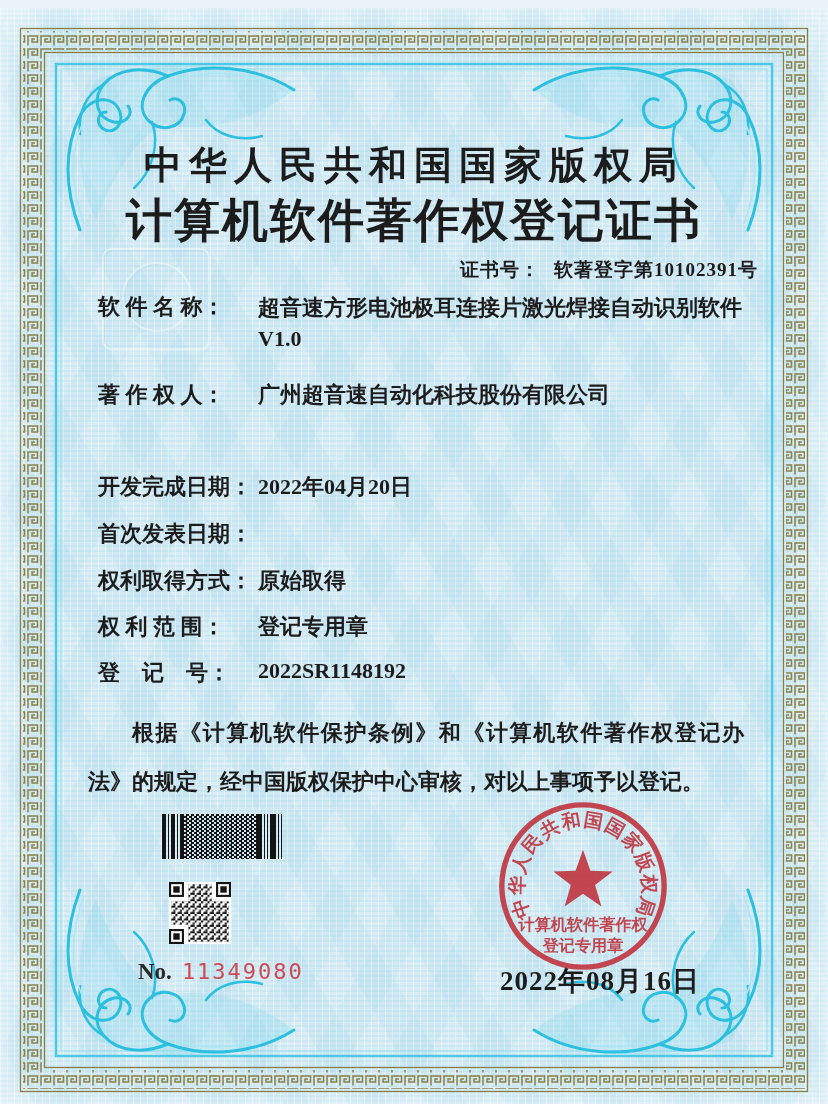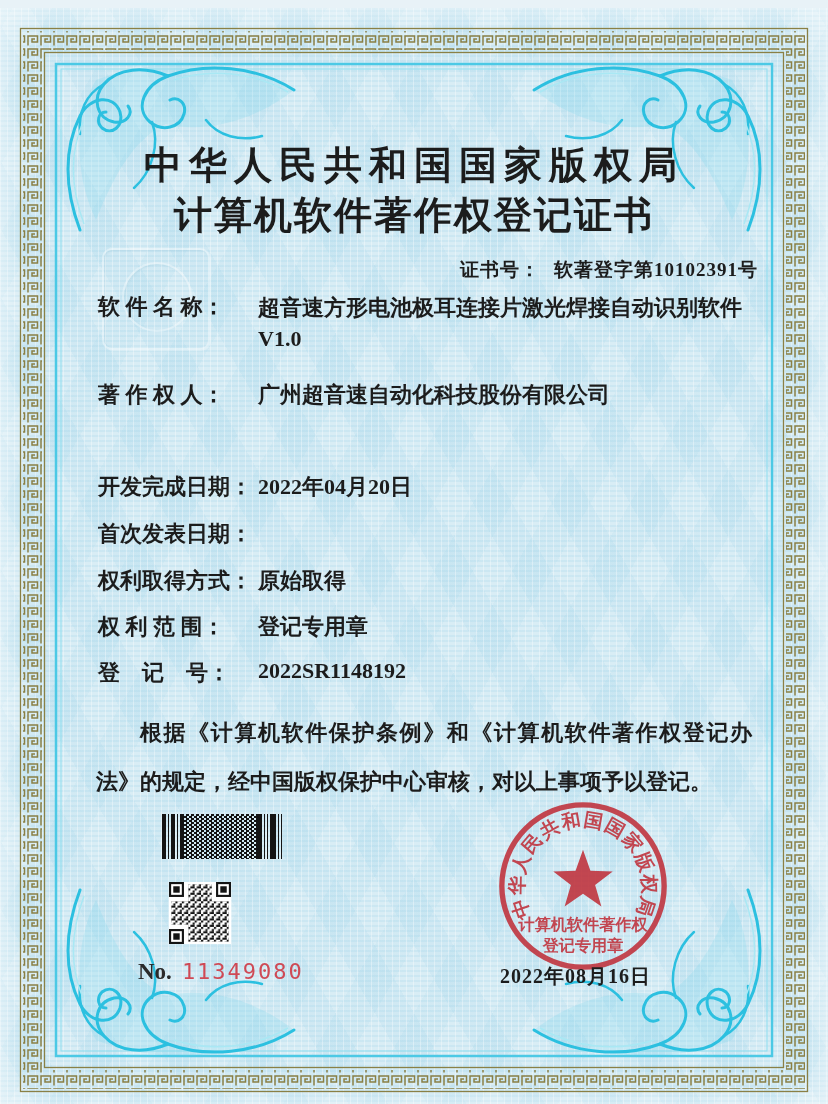--- a/index.html
+++ b/index.html
@@ -19,31 +19,31 @@
     box-shadow: inset 0 0 40px rgba(255,255,255,0.75);
   }
   .frame-svg{position:absolute;inset:0;pointer-events:none;}
   .abs{position:absolute;}
   .authority-title{
     top:132px;left:0;width:100%;text-align:center;
     font-size:38px;font-weight:700;letter-spacing:7px;
   }
   .certificate-title{
     top:182px;left:0;width:100%;text-align:center;
-    font-size:38px;font-weight:900;letter-spacing:2px;
+    font-size:46px;font-weight:900;letter-spacing:2px;
   }
   .cert-no{
     top:249px;right:70px;font-size:19px;font-weight:700;letter-spacing:1px;
   }
   .cert-no .gap{display:inline-block;width:14px;}
   .field-label{left:98px;font-size:22px;font-weight:700;}
   .field-value{left:258px;font-size:22px;font-weight:700;}
   .value-block div{line-height:31px;}
   .statement{
-    top:700px;left:96px;width:656px;
+    top:700px;left:88px;width:656px;
     font-size:22px;font-weight:700;line-height:49px;
     text-align:justify;text-indent:2em;
   }
   
   .barcode{left:162px;top:806px;width:120px;height:45px;display:flex;}
   .bc-left{width:22px;height:100%;
     background:repeating-linear-gradient(90deg,#141414 0 4px,transparent 4px 6px,#141414 6px 7px,transparent 7px 9px);}
   .bc-mid{flex:1;height:100%;
     background:repeating-conic-gradient(#141414 0% 25%, transparent 0% 50%);
     background-size:5px 4px;}
@@ -53,21 +53,21 @@
   .qr{left:168px;top:874px;width:64px;height:62px;}
   
   .serial{left:138px;top:951px;font-size:23px;}
   .serial .no-label{font-weight:700;color:#2a2a2a;}
   .serial .no-value{
     font-family:"DejaVu Sans Mono","Liberation Mono",monospace;
     font-size:22px;color:#cf4a55;letter-spacing:2px;margin-left:10px;
   }
   
   .seal{left:495px;top:790px;width:176px;height:176px;opacity:.88;}
-  .issue-date{left:500px;top:955px;font-size:20px;font-weight:700;letter-spacing:1px;}
+  .issue-date{left:500px;top:955px;font-size:27px;font-weight:700;letter-spacing:1px;}
   
   .emboss{
     left:102px;top:240px;width:104px;height:98px;
     border:2px solid rgba(255,255,255,0.55);border-radius:10px;
     box-shadow:inset 1px 1px 2px rgba(140,185,205,0.35), 1px 1px 1px rgba(255,255,255,0.5);
     opacity:.7;
   }
   .emboss::after{
     content:"";position:absolute;left:18px;top:12px;width:66px;height:66px;
     border:2px solid rgba(255,255,255,0.5);border-radius:50%;

